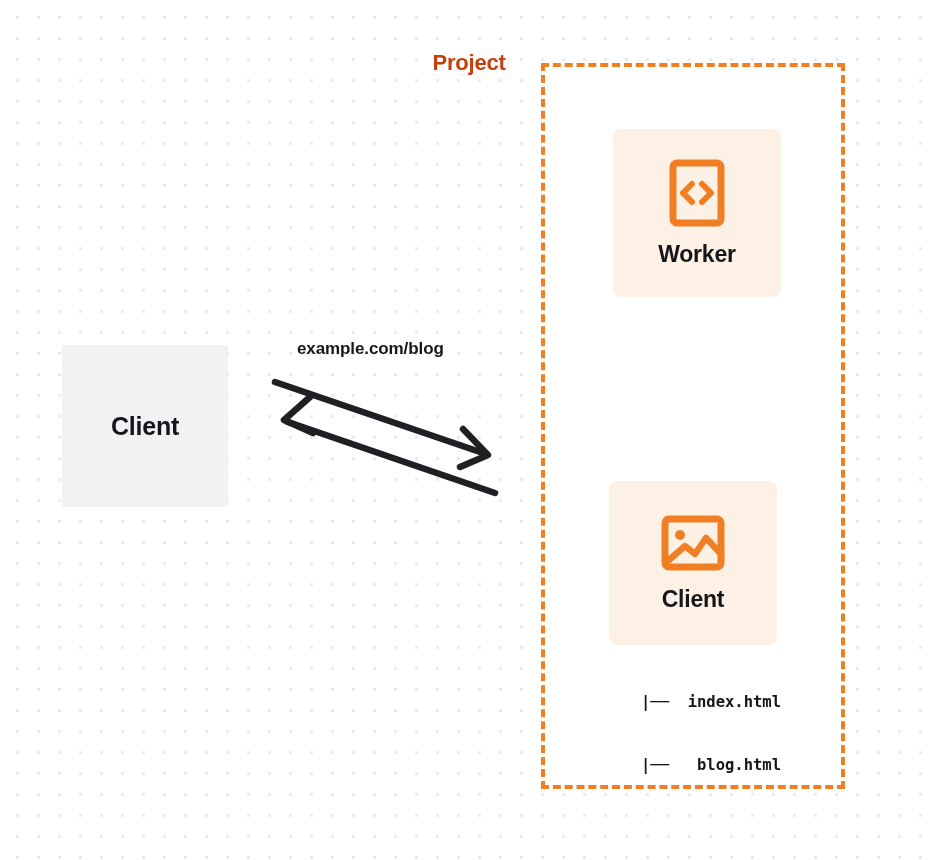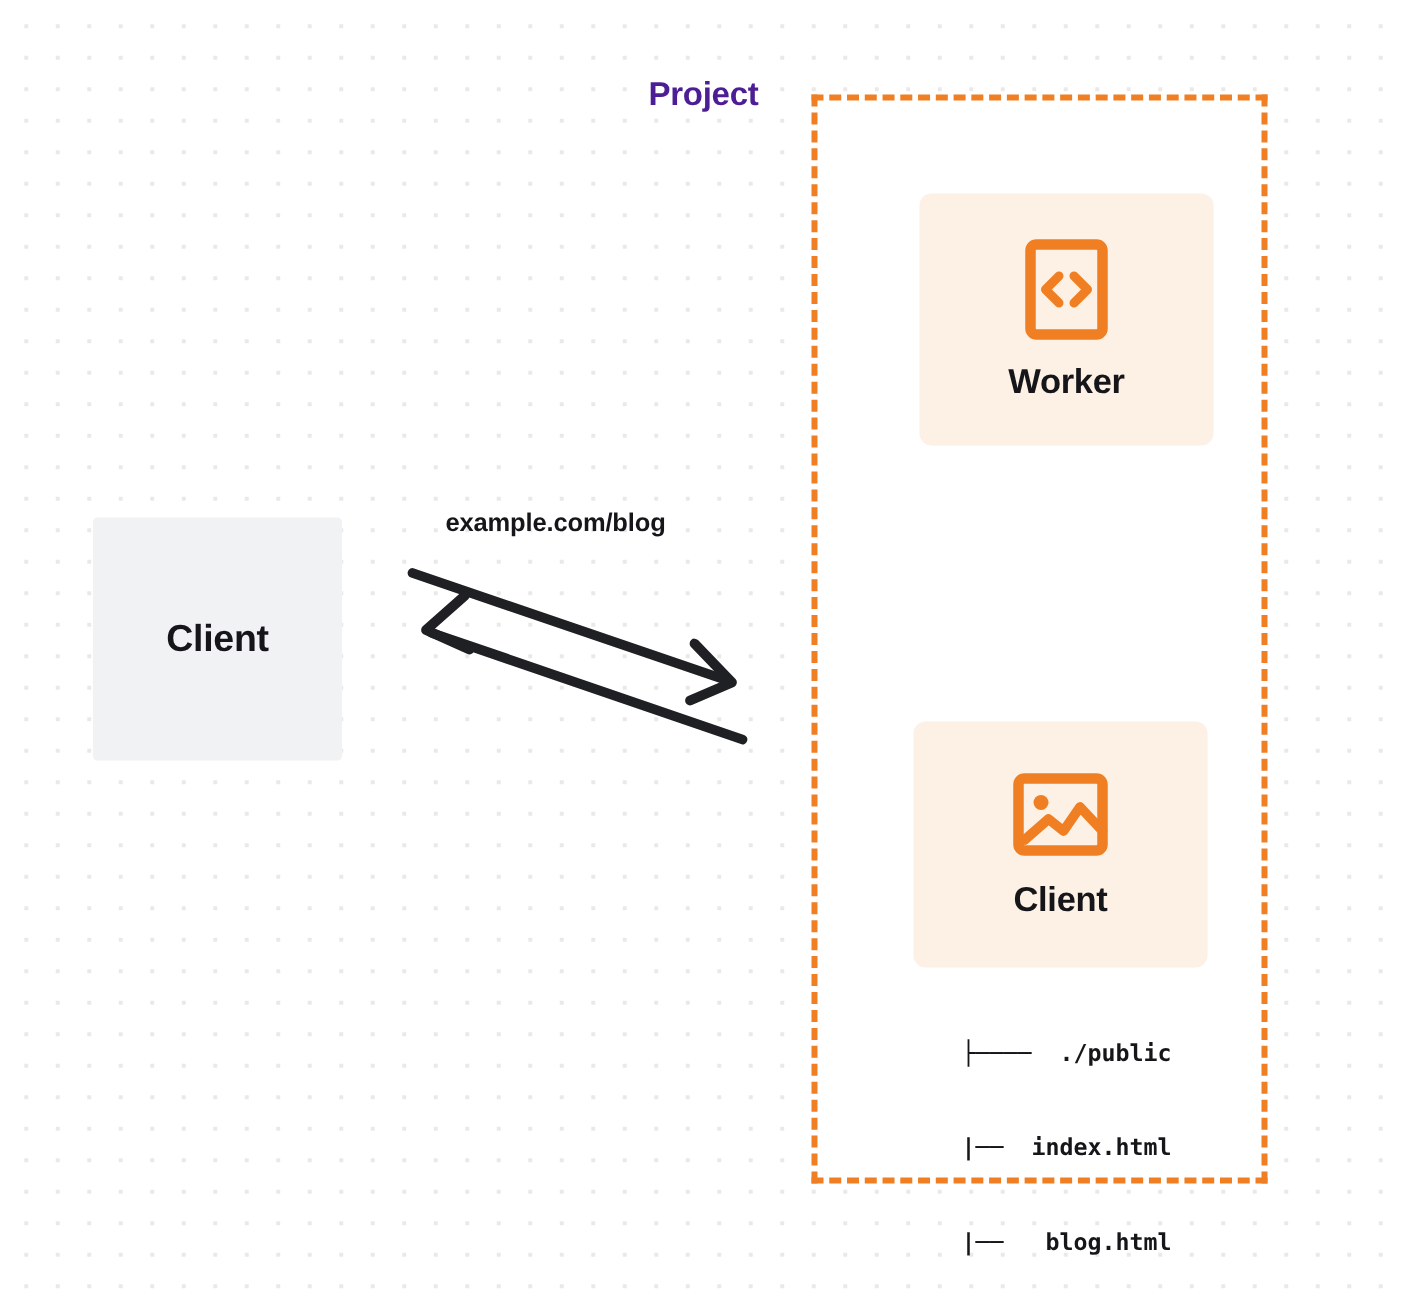--- a/index.html
+++ b/index.html
@@ -70,29 +70,29 @@
   }
   .project-title {
     position: absolute;
     left: 50%;
     top: 63px;
     transform: translate(-50%, -50%);
     background: #ffffff;
     padding: 0 8px;
     font-size: 22px;
     font-weight: bold;
-    color: #4c1d95;
+    color: #c2410c;
     letter-spacing: -0.2px;
     white-space: nowrap;
   }
 
   
   .card {
     position: absolute;
-    width: 196px;
+    width: 168px;
     background: #fdf0e4;
     border-radius: 8px;
     display: flex;
     flex-direction: column;
     align-items: center;
     justify-content: center;
   }
   .card-worker {
     left: 613px;
     top: 129px;
@@ -167,17 +167,16 @@
 <div class="card card-assets">
   <svg class="card-icon" width="64" height="58" viewBox="0 0 64 58" xmlns="http://www.w3.org/2000/svg">
     <rect x="4" y="5" width="56" height="48" rx="4" ry="4" fill="none" stroke="#ef7f22" stroke-width="7"></rect>
     <circle cx="19" cy="21" r="5" fill="#ef7f22"></circle>
     <polyline points="8,46 24,32 34,40 45,24 60,40" fill="none" stroke="#ef7f22" stroke-width="6.5" stroke-linecap="round" stroke-linejoin="round"></polyline>
   </svg>
   <span class="card-label">Client</span>
 </div>
 
 <div class="file-tree">
-  <span class="tree-row">├────  ./public</span>
   <span class="tree-row">   |──  index.html</span>
   <span class="tree-row">   |──   blog.html</span>
   
 </div>
 
 </body></html>

